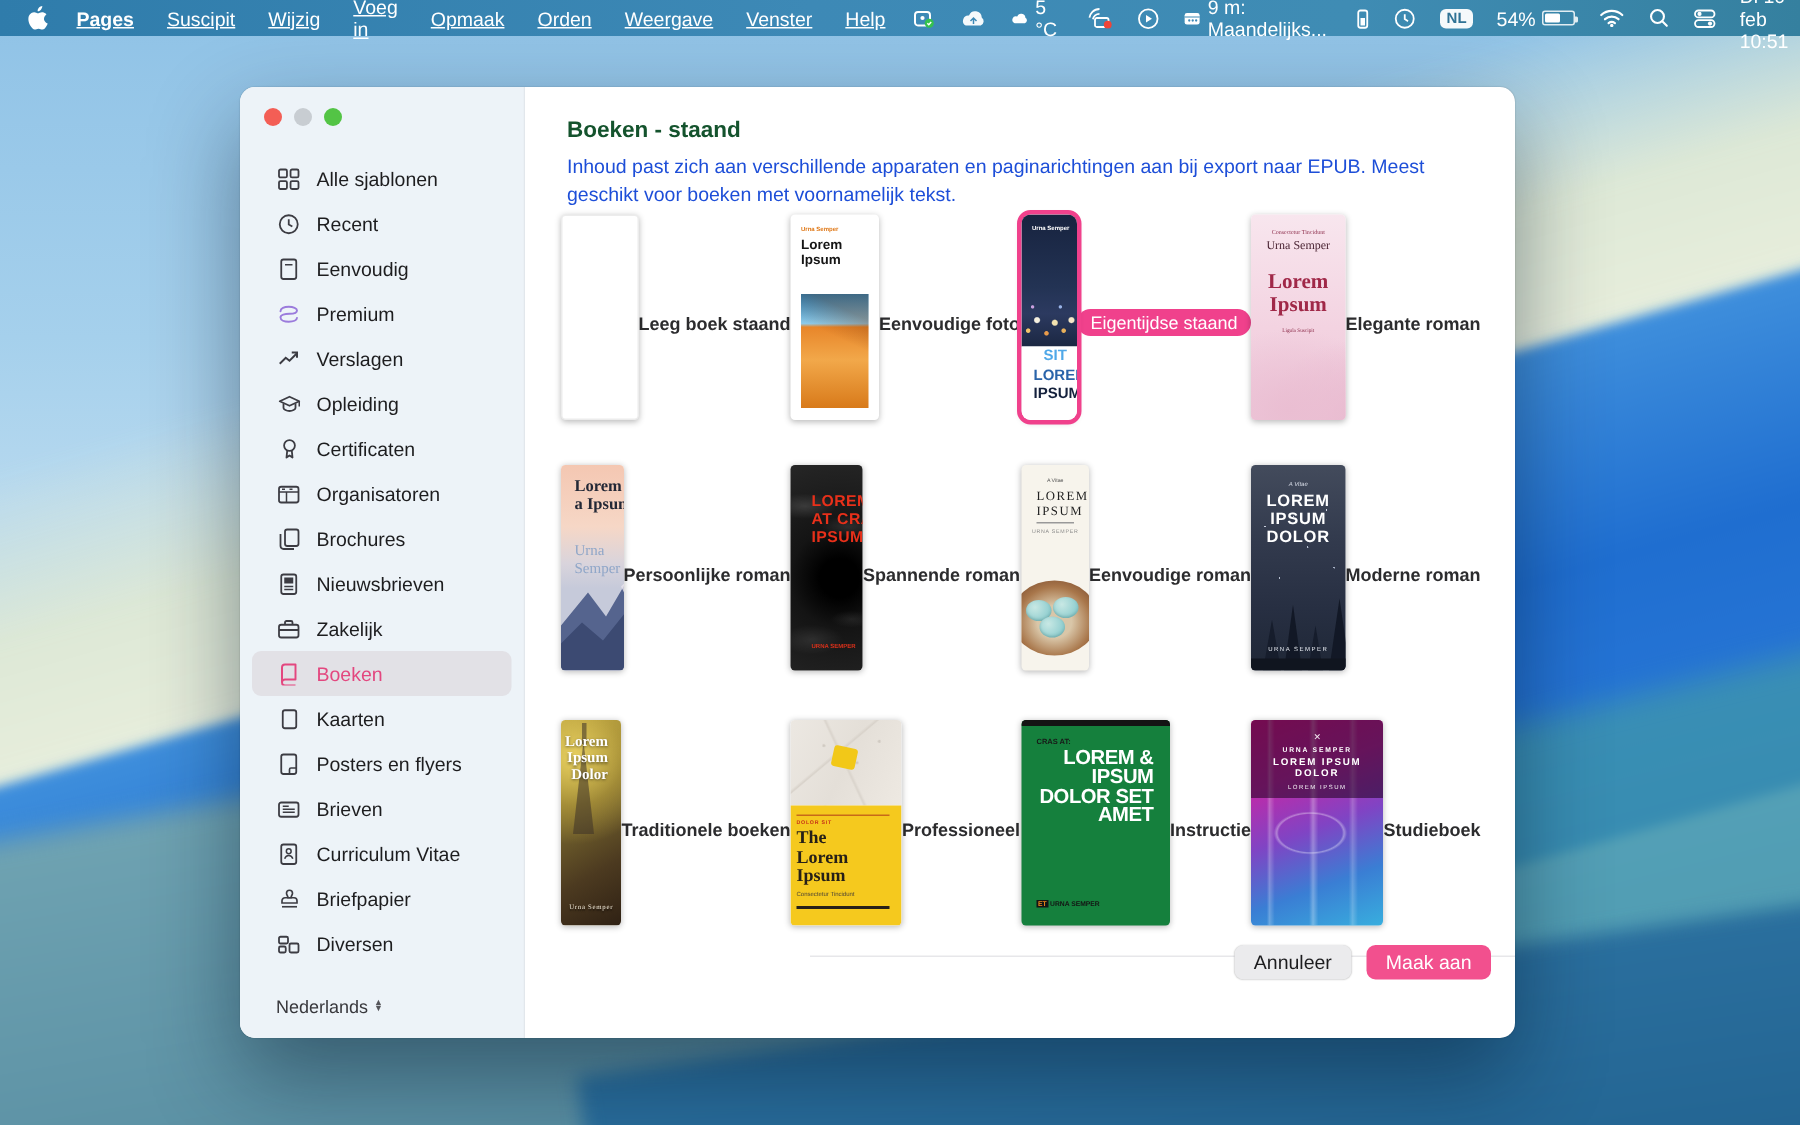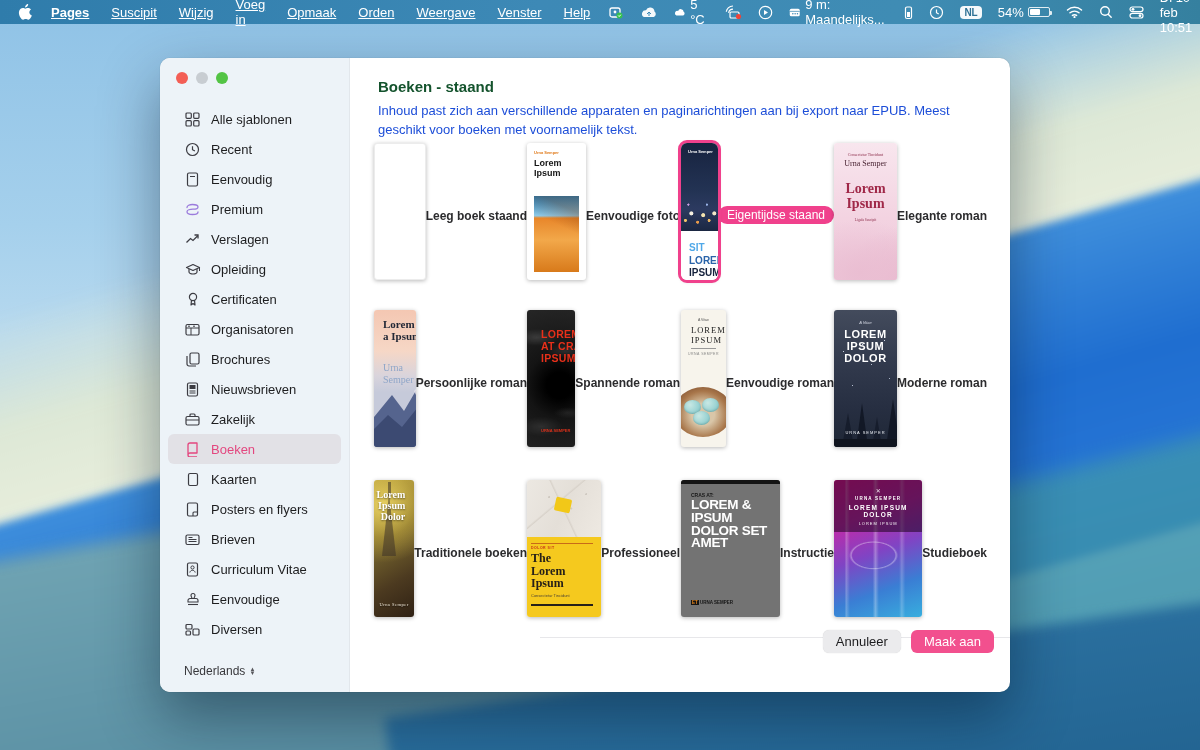--- a/index.html
+++ b/index.html
@@ -68,21 +68,21 @@
   .c2-author { color:#e07a1a; font-weight:bold; font-size:4px; }
   .c2-title { font-size:9px; font-weight:bold; color:#151515; margin-top:3px; }
   .c2-photo { position:absolute; left:7px; right:7px; bottom:8px; height:76px;
     background:linear-gradient(180deg,#1f86c9 0%,#8ecae8 26%,#e8862a 29%,#f2a84a 58%,#d87a1a 100%); }
   .c2-dune { position:absolute; inset:0; background:linear-gradient(205deg,rgba(120,50,5,.35) 18%,transparent 40%); }
 
   .c3-photo { position:absolute; inset:0; height:88px; background:linear-gradient(180deg,#17233f 0%,#233354 55%,#2c3a60 75%,#1b2742 100%); }
   .bokeh { position:absolute; inset:0;
     background-image:radial-gradient(circle 3px at 12% 88%,#f2c46a 40%,transparent 60%),radial-gradient(circle 4px at 28% 80%,#f5f0e0 40%,transparent 60%),radial-gradient(circle 3px at 45% 90%,#e89a4a 40%,transparent 60%),radial-gradient(circle 4px at 60% 82%,#f2e2b0 40%,transparent 60%),radial-gradient(circle 3px at 76% 88%,#e8b05a 40%,transparent 60%),radial-gradient(circle 4px at 90% 80%,#f5e8c8 40%,transparent 60%),radial-gradient(circle 2px at 20% 70%,#caa0e0 40%,transparent 70%),radial-gradient(circle 2px at 70% 70%,#9ab4e8 40%,transparent 70%); }
   .c3-author { position:absolute; left:7px; top:6px; color:#fff; font-size:4px; font-weight:bold; }
-  .c3-bottom { position:absolute; left:0; right:0; bottom:0; height:49px; background:#fff; padding:11px 0 0 8px; }
+  .c3-bottom { position:absolute; left:0; right:0; bottom:0; height:49px; background:#fff; padding:1px 0 0 8px;text-align:center; }
   .c3-l1 { color:#4fa8e8; font-weight:800; font-size:10px; line-height:1.25; }
   .c3-l2 { color:#2a64aa; font-weight:800; font-size:10px; line-height:1.25; }
   .c3-l3 { color:#14213c; font-weight:800; font-size:10px; line-height:1.25; }
 
   .c4 { background:linear-gradient(180deg,#f8e6ee 0%,#f3d3e1 55%,#eec8da 100%); text-align:center; font-family:"Liberation Serif",serif; }
   .c4-petal { position:absolute; left:-10px; bottom:-20px; width:120px; height:90px;
     background:radial-gradient(ellipse at 30% 70%,#eabed2 0%,transparent 60%),radial-gradient(ellipse at 70% 80%,#e8b8ce 0%,transparent 55%); }
   .c4-sub { font-size:4px; color:#8c2c4a; margin-top:9px; position:relative; }
   .c4-author { font-size:8px; color:#4a2433; margin-top:2px; position:relative; }
   .c4-title { font-size:14px; font-weight:bold; color:#a02848; line-height:1.05; margin-top:14px; position:relative; }
@@ -124,21 +124,21 @@
     background:linear-gradient(115deg,#ece8e2 0%,#e4dfd8 50%,#eee9e2 100%); }
   .c10-puzzle { position:absolute; inset:0; background-image:radial-gradient(circle 2px at 30% 30%,#d0cac2 40%,transparent 60%),radial-gradient(circle 2px at 60% 50%,#d0cac2 40%,transparent 60%),radial-gradient(circle 2px at 80% 25%,#d0cac2 40%,transparent 60%),linear-gradient(65deg,transparent 48%,#d8d2ca 49%,transparent 51%),linear-gradient(-40deg,transparent 58%,#d8d2ca 59%,transparent 61%); }
   .c10-gap { position:absolute; left:28px; top:18px; width:16px; height:14px; background:#f2c818; border-radius:2px; transform:rotate(12deg); }
   .c10-bot { position:absolute; top:57px; left:0; right:0; bottom:0; background:#f5c91e; padding:6px 0 0 4px; }
   .c10-rule { width:62px; border-top:1px solid #c86a18; margin-bottom:2px; }
   .c10-red { font-size:3.5px; font-weight:bold; color:#c83418; letter-spacing:.5px; }
   .c10-title { font-family:"Liberation Serif",serif; font-size:12px; font-weight:bold; color:#262018; line-height:1.05; margin-top:2px; }
   .c10-sub { font-size:4px; color:#4c4434; margin-top:3px; }
   .c10-line { width:62px; border-top:2px solid #262018; margin-top:6px; }
 
-  .c11 { background:#737373; }
+  .c11 { background:#15803d;text-align:right; }
   .c11-bar { position:absolute; top:0; left:0; right:0; height:4px; background:#141414; }
   .c11-cras { position:absolute; left:10px; top:12px; font-size:5px; font-weight:800; color:#181818; }
   .c11-title { position:absolute; left:10px; top:19px; font-size:13.5px; font-weight:800; color:#fff; line-height:.95; letter-spacing:-.3px; font-stretch:condensed; }
   .c11-foot { position:absolute; left:10px; bottom:12px; font-size:4.5px; font-weight:800; color:#141414; }
   .c11-foot b { background:#141414; color:#f08a1c; padding:0 1px; }
 
   .c12 { background:linear-gradient(160deg,#e01890 0%,#c02aa8 28%,#8044c4 52%,#3a7ed4 76%,#38aede 100%); }
   .c12-tubes { position:absolute; inset:0; background-image:linear-gradient(90deg,transparent 12%,rgba(255,255,255,.25) 14%,transparent 18%),linear-gradient(90deg,transparent 44%,rgba(255,255,255,.3) 47%,transparent 51%),linear-gradient(90deg,transparent 74%,rgba(255,255,255,.22) 77%,transparent 81%),radial-gradient(ellipse 34px 20px at 45% 55%,transparent 62%,rgba(255,255,255,.35) 66%,transparent 72%); }
   .c12-band { position:absolute; left:0; right:0; top:0; height:52px; background:rgba(28,2,28,.55); color:#fff; text-align:center; padding-top:7px; }
   .c12-x { font-size:6px; opacity:.9; }
@@ -429,21 +429,21 @@
         <span>Curriculum Vitae</span>
       </div>
       <div class="nav-item">
         <span class="ni">
             <svg class="icn" width="14" height="14" viewBox="0 0 14 14">
               <path d="M7 1.5a2 2 0 0 1 2 2c0 1.2-1 1.8-1 3h-2c0-1.2-1-1.8-1-3a2 2 0 0 1 2-2z" fill="none" stroke="#3c3c43" stroke-width="1.1"></path>
               <path d="M4 6.5h6a2 2 0 0 1 2 2V10H2V8.5a2 2 0 0 1 2-2z" fill="none" stroke="#3c3c43" stroke-width="1.1"></path>
               <path d="M2 12.5h10" stroke="#3c3c43" stroke-width="1.1"></path>
             </svg>
           </span>
-        <span>Eenvoudige</span>
+        <span>Briefpapier</span>
       </div>
       <div class="nav-item">
         <span class="ni">
             <svg class="icn" width="15" height="13" viewBox="0 0 15 13">
               <rect x="1" y="1.5" width="6" height="4.5" rx="1" fill="none" stroke="#3c3c43" stroke-width="1.2"></rect>
               <rect x="1" y="8" width="4.5" height="4" rx="1" fill="none" stroke="#3c3c43" stroke-width="1.2"></rect>
               <rect x="8" y="6" width="6" height="6" rx="1" fill="none" stroke="#3c3c43" stroke-width="1.2"></rect>
             </svg>
           </span>
         <span>Diversen</span>

